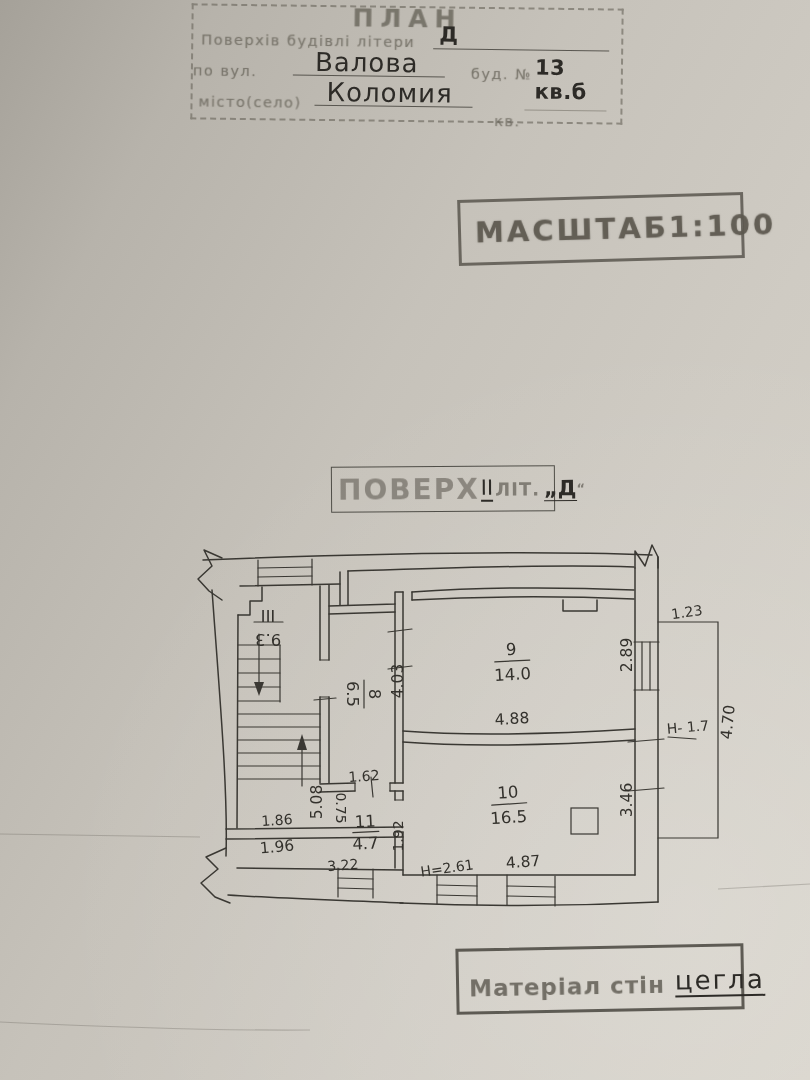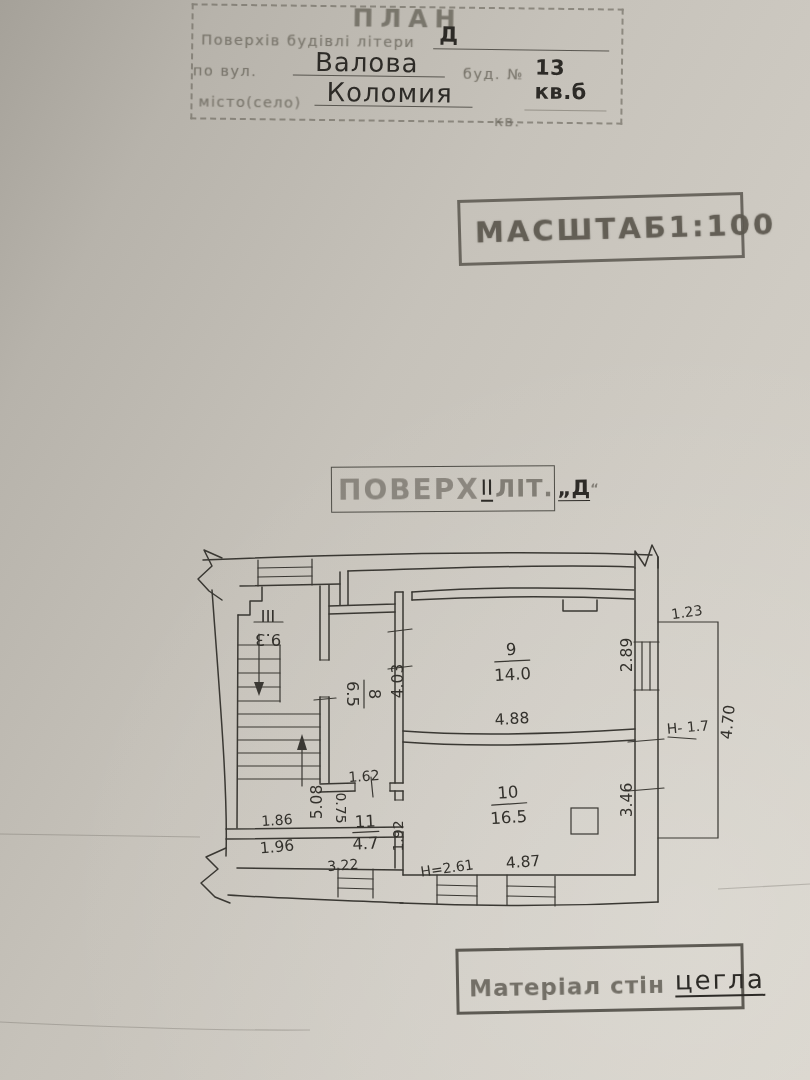--- a/index.html
+++ b/index.html
@@ -25,21 +25,21 @@
   
   .scale{left:458px;top:196px;width:286px;height:66px;border:3px solid rgba(82,79,71,.8);
     transform:rotate(-1.6deg);display:flex;align-items:center;justify-content:space-between;
     padding:0 14px;box-sizing:border-box;font-size:29px;font-weight:bold;letter-spacing:3px;
     filter:blur(.25px);}
   
   .floor{left:331px;top:466px;width:224px;height:46px;border:1.6px solid rgba(58,56,51,.85);
     transform:rotate(-.4deg);display:flex;align-items:center;padding:0 6px;box-sizing:border-box;white-space:nowrap;}
   .floor .pov{font-size:28px;letter-spacing:2px;color:rgba(100,96,87,.62);filter:blur(.3px);font-weight:bold;}
   .floor .rim{font-size:21px;font-weight:normal;border-bottom:2px solid #2d2b27;margin:0 2px 0 1px;}
-  .floor .lit{font-size:24px;letter-spacing:1px;color:rgba(100,96,87,.72);font-weight:bold;}
+  .floor .lit{font-size:18px;letter-spacing:1px;color:rgba(100,96,87,.72);font-weight:bold;}
   .floor .litv{font-size:21px;font-weight:bold;border-bottom:1.8px solid #2d2b27;margin-left:4px;}
   
   .mat{left:456px;top:946px;width:288px;height:66px;border:3px solid rgba(72,69,62,.85);
     transform:rotate(-1.1deg);display:flex;align-items:flex-end;padding:0 10px 10px;box-sizing:border-box;white-space:nowrap;}
   .mat .lbl{font-size:23px;font-weight:bold;letter-spacing:1px;color:rgba(90,86,78,.8);filter:blur(.4px);}
   .mat .val{font-size:26px;letter-spacing:2px;border-bottom:2px solid #2d2b27;margin-left:10px;}
   
   svg text{font-family:"DejaVu Sans",sans-serif;}
   .pl{stroke:#3a3833;stroke-width:1.5;fill:none;stroke-linecap:round;stroke-linejoin:round;}
   .pl2{stroke:#3a3833;stroke-width:1.2;fill:none;stroke-linecap:round;}
@@ -56,21 +56,21 @@
   <div class="abs hdr box-dashed">
     <div class="abs title stamp-ink faint">ПЛАН</div>
 
     <span class="abs lbl faint" style="left:8px;top:26px;">Поверхів будівлі літери</span>
     <span class="abs hw hw-md" style="left:246px;top:14px;font-weight:bold;">Д</span>
     <span class="abs u" style="left:240px;top:22px;width:176px;height:18px;"></span>
 
     <span class="abs lbl faint" style="left:0;top:57px;">по вул.</span>
     <span class="abs hw hw-lg" style="left:122px;top:40px;">Валова</span>
     <span class="abs u" style="left:100px;top:50px;width:152px;height:18px;"></span>
-    <span class="abs lbl faint" style="left:270px;top:57px;">буд. №</span>
+    <span class="abs lbl faint" style="left:278px;top:57px;">буд. №</span>
     <span class="abs hw hw-md" style="left:342px;top:46px;font-weight:bold;">13 кв.б</span>
 
     <span class="abs lbl faint" style="left:6px;top:88px;">місто(село)</span>
     <span class="abs hw hw-lg" style="left:134px;top:70px;">Коломия</span>
     <span class="abs u" style="left:122px;top:80px;width:158px;height:18px;"></span>
     <span class="abs lbl faint" style="left:302px;top:104px;">кв.</span>
     <span class="abs uf" style="left:332px;top:82px;width:82px;height:18px;"></span>
   </div>
 
   <div class="abs scale stamp-ink">

